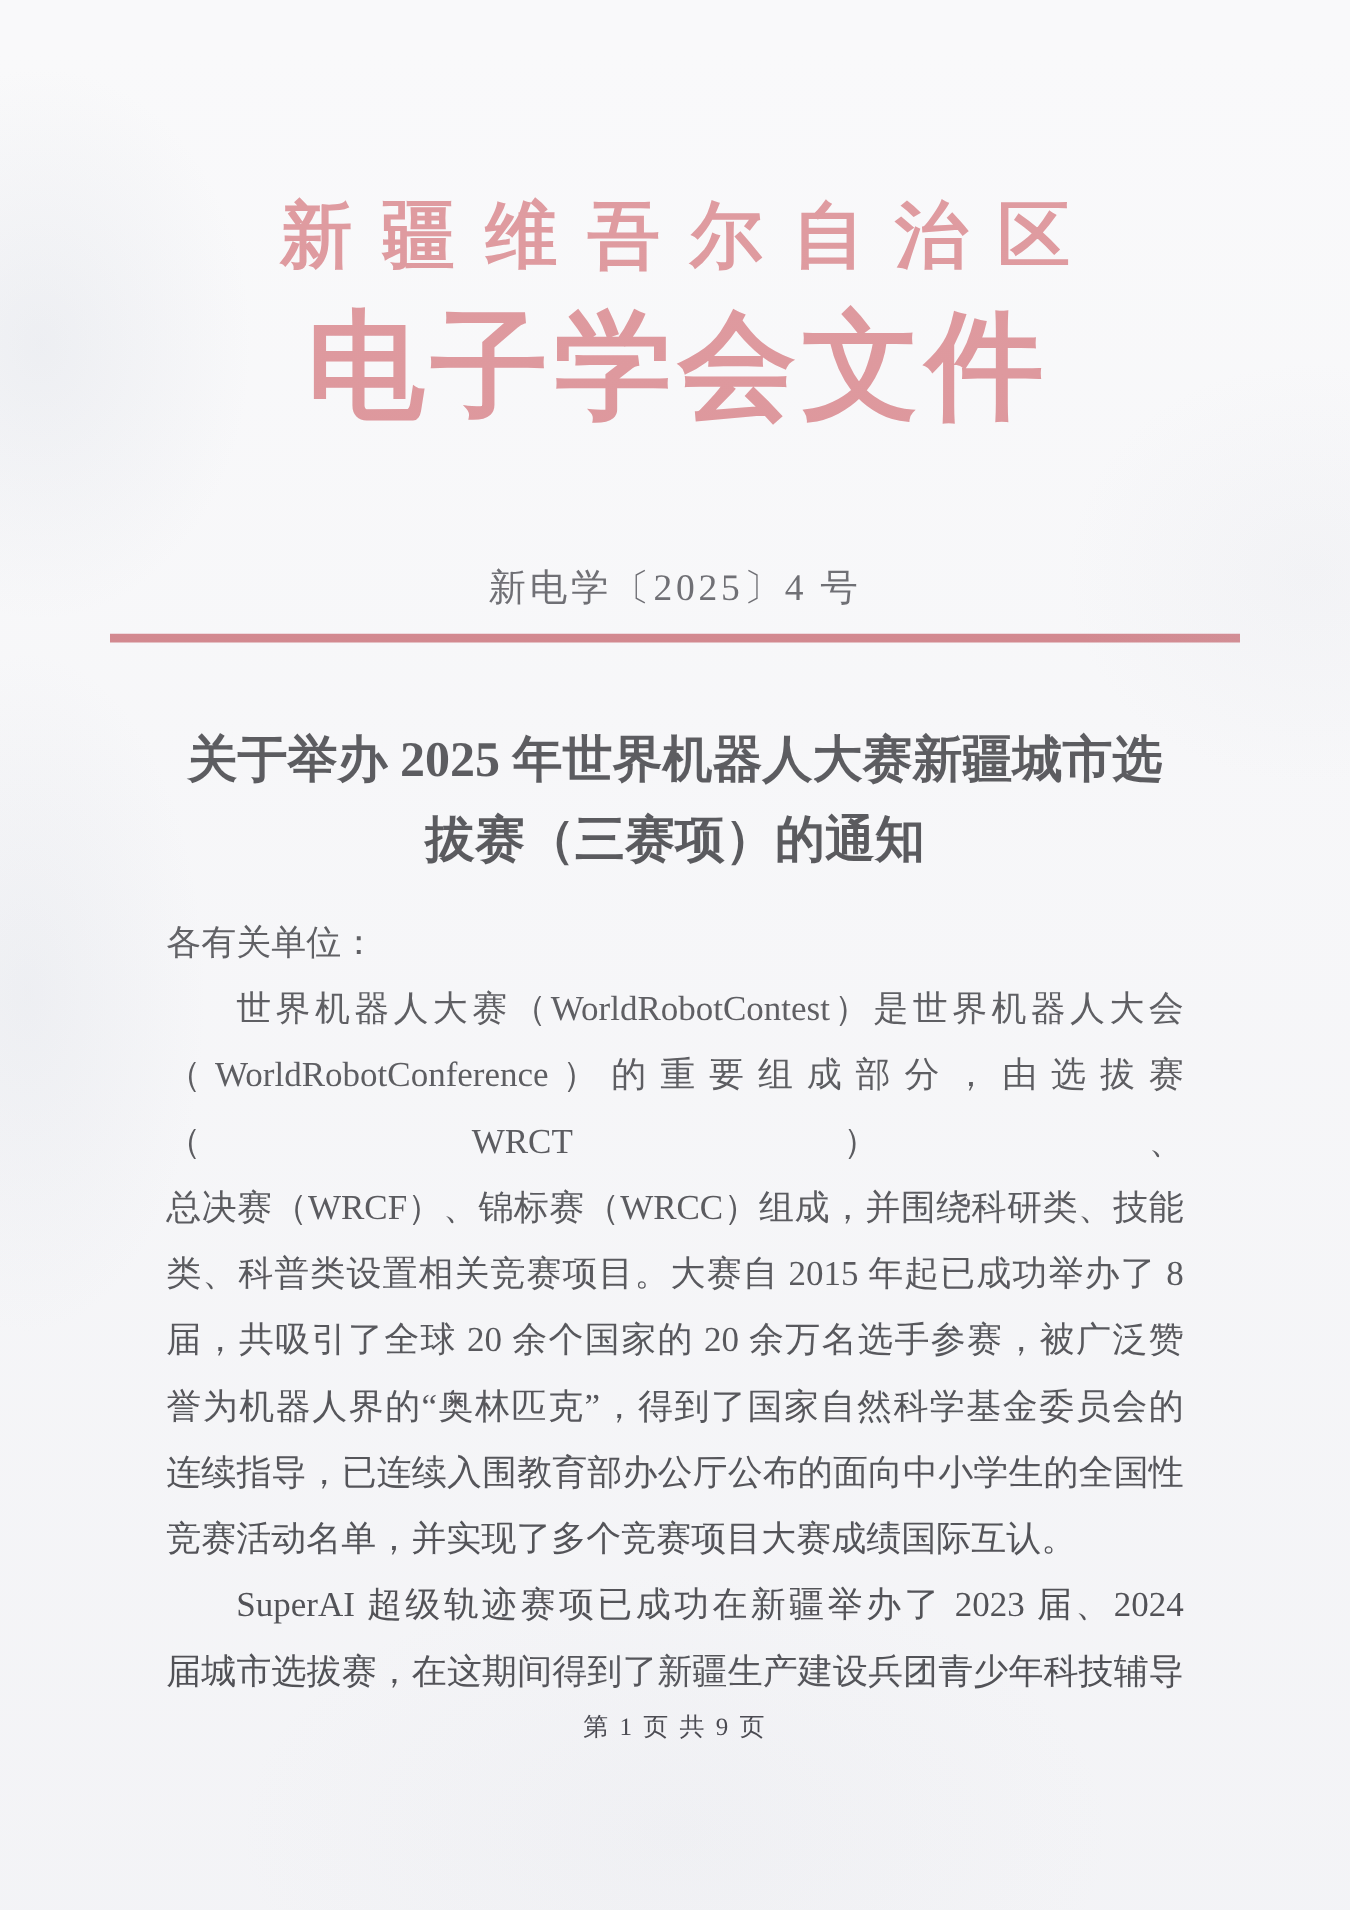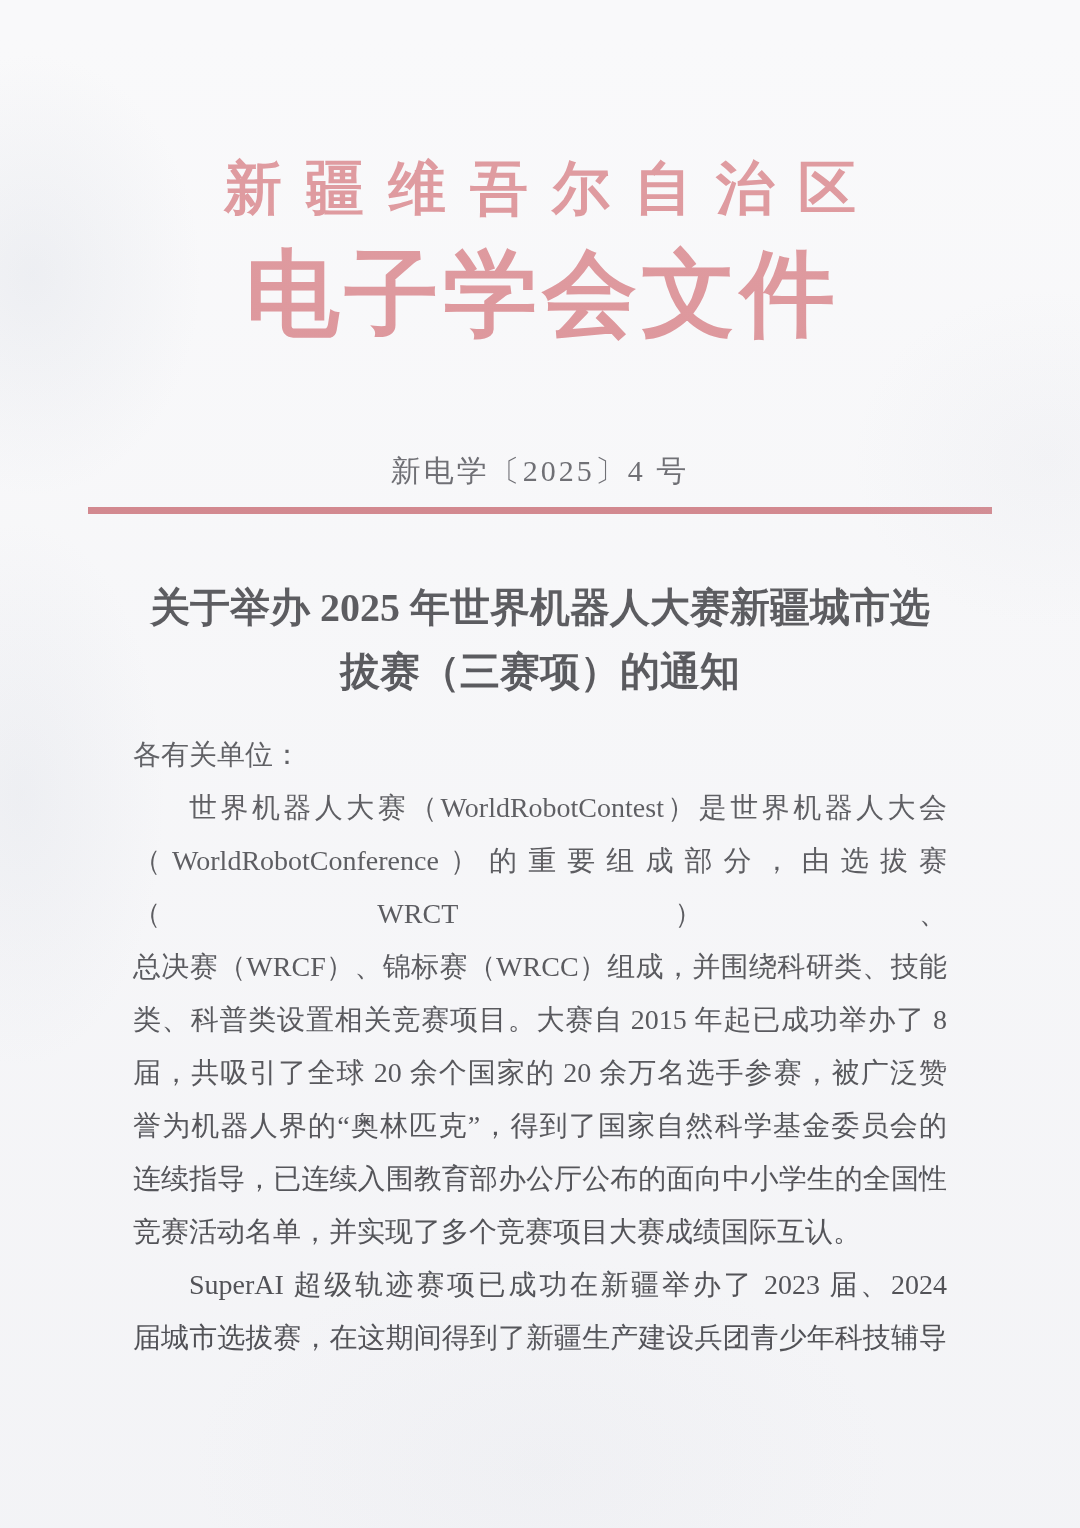--- a/index.html
+++ b/index.html
@@ -123,14 +123,17 @@
       <div class="bline fill">总决赛（WRCF）、锦标赛（WRCC）组成，并围绕科研类、技能</div>
       <div class="bline fill">类、科普类设置相关竞赛项目。大赛自 2015 年起已成功举办了 8</div>
       <div class="bline fill">届，共吸引了全球 20 余个国家的 20 余万名选手参赛，被广泛赞</div>
       <div class="bline fill">誉为机器人界的“奥林匹克”，得到了国家自然科学基金委员会的</div>
       <div class="bline fill">连续指导，已连续入围教育部办公厅公布的面向中小学生的全国性</div>
       <div class="bline">竞赛活动名单，并实现了多个竞赛项目大赛成绩国际互认。</div>
       <div class="bline fill indent2">SuperAI 超级轨迹赛项已成功在新疆举办了 2023 届、2024</div>
       <div class="bline fill">届城市选拔赛，在这期间得到了新疆生产建设兵团青少年科技辅导</div>
     </main>
 
+  <footer class="pagefoot">
+    <span>第 1 页 共 9 页</span>
+  </footer>
 
 </div>
 
 </body></html>

